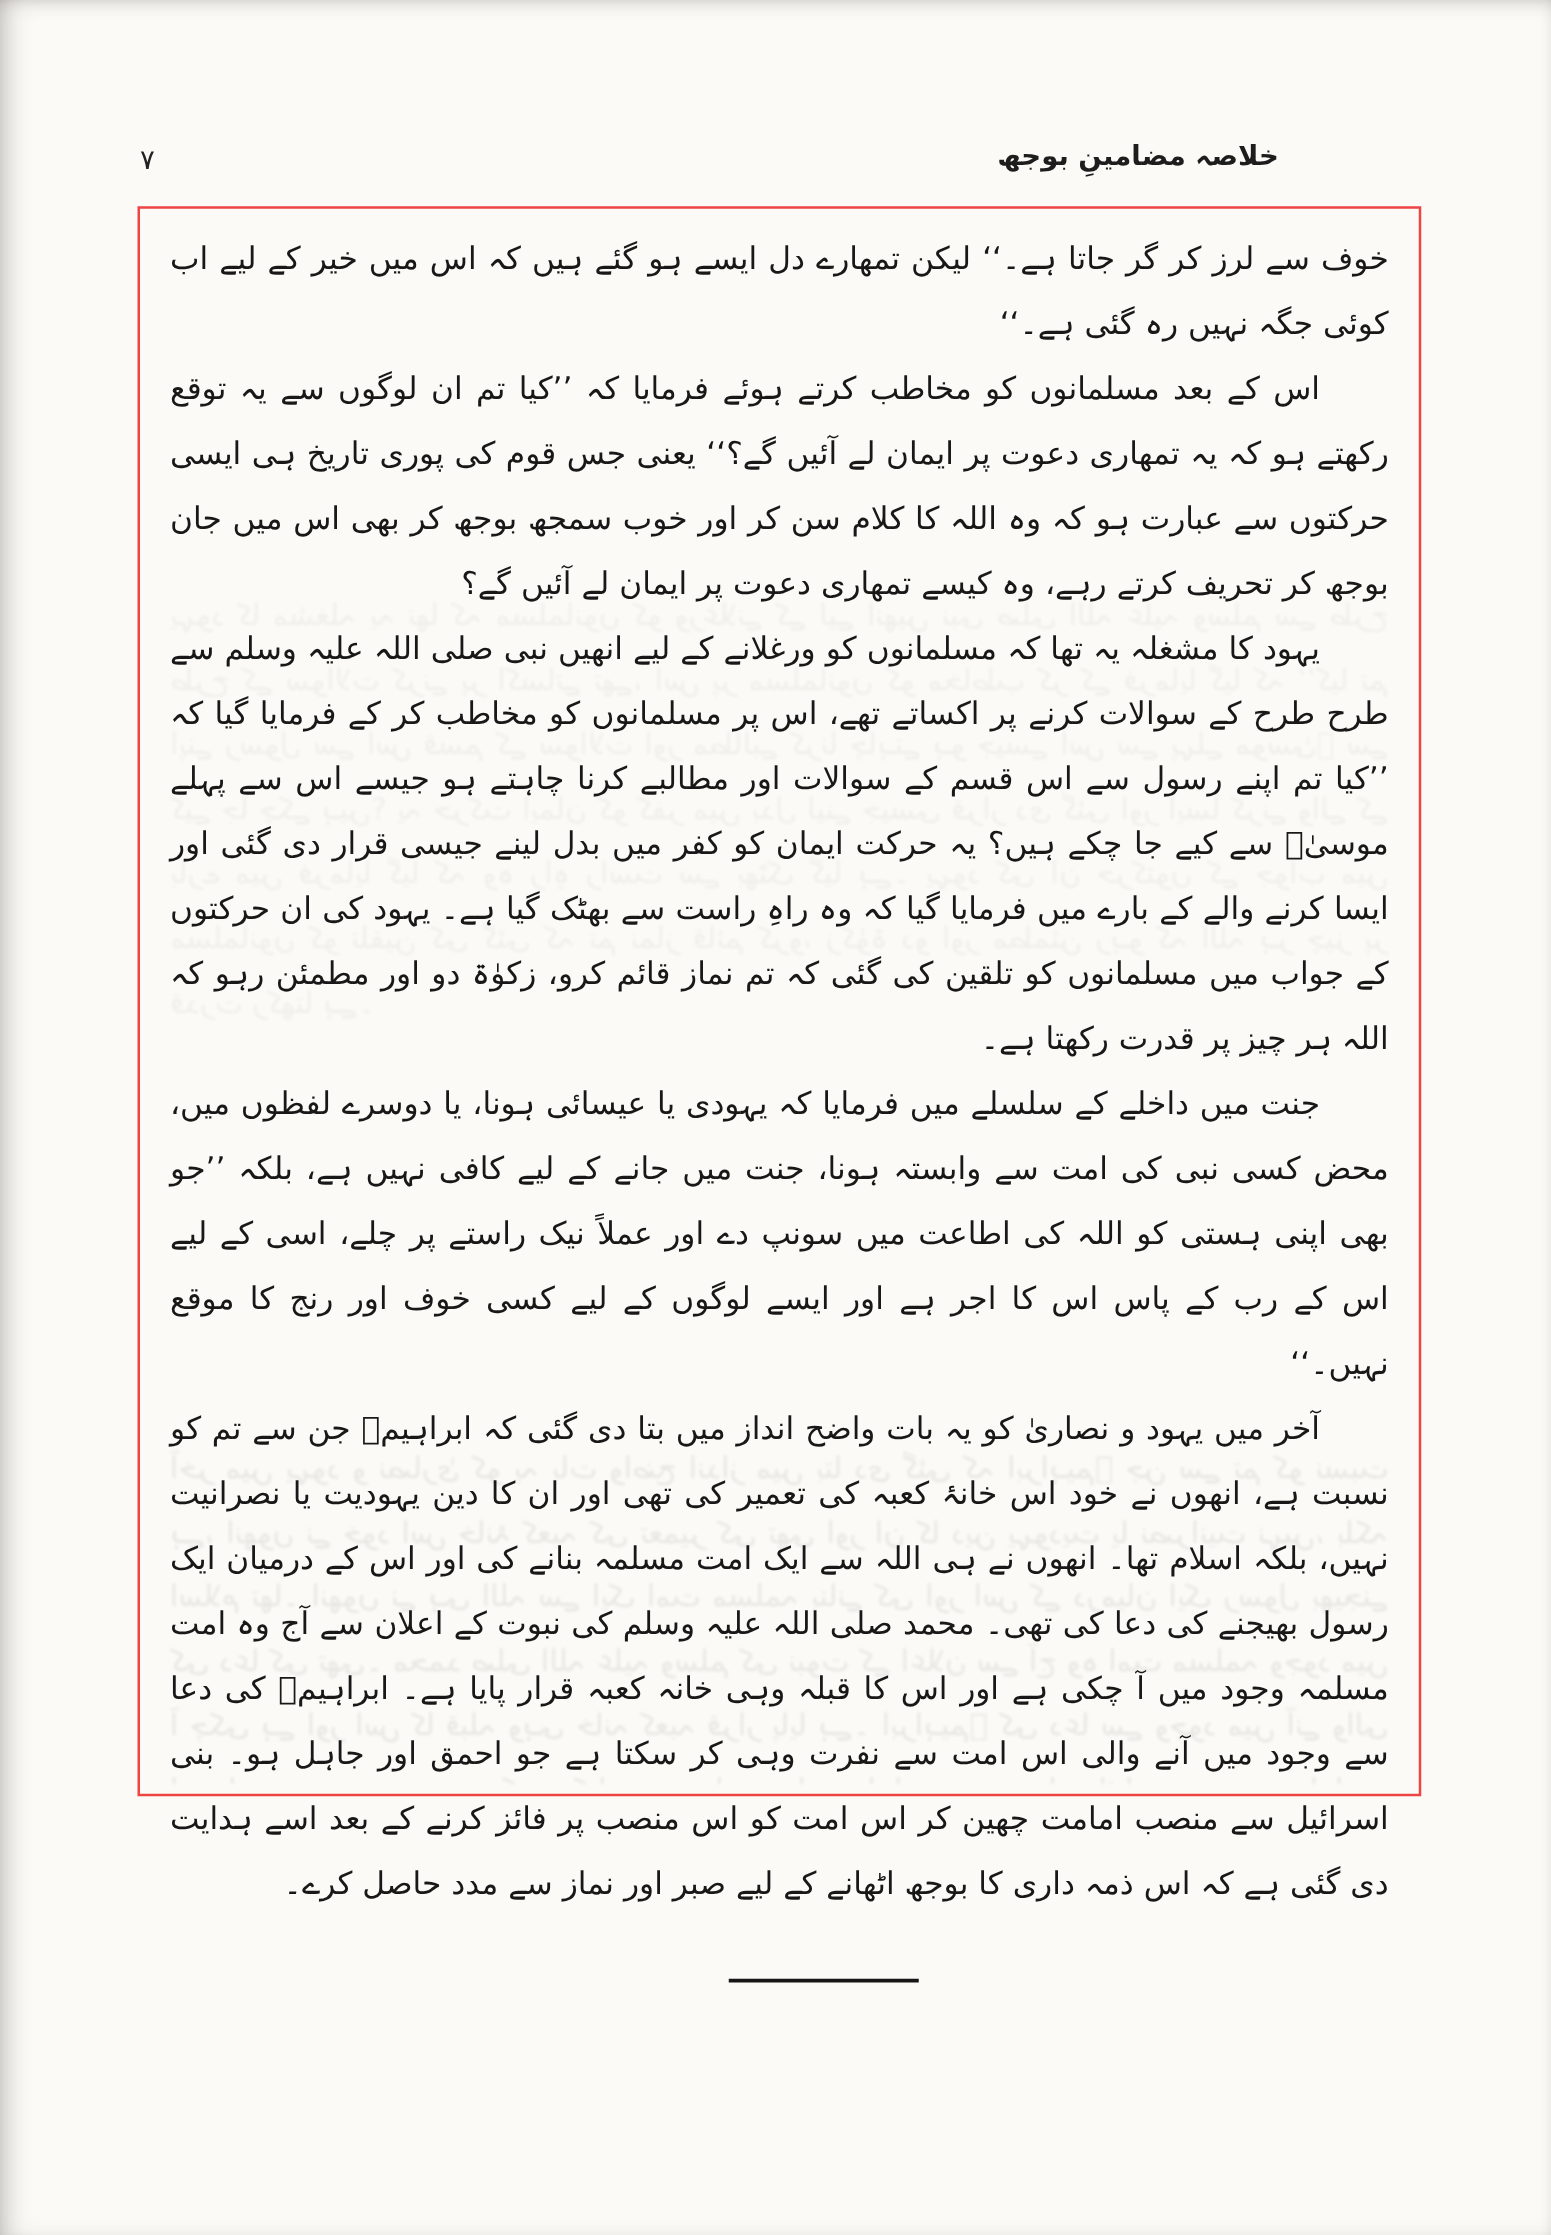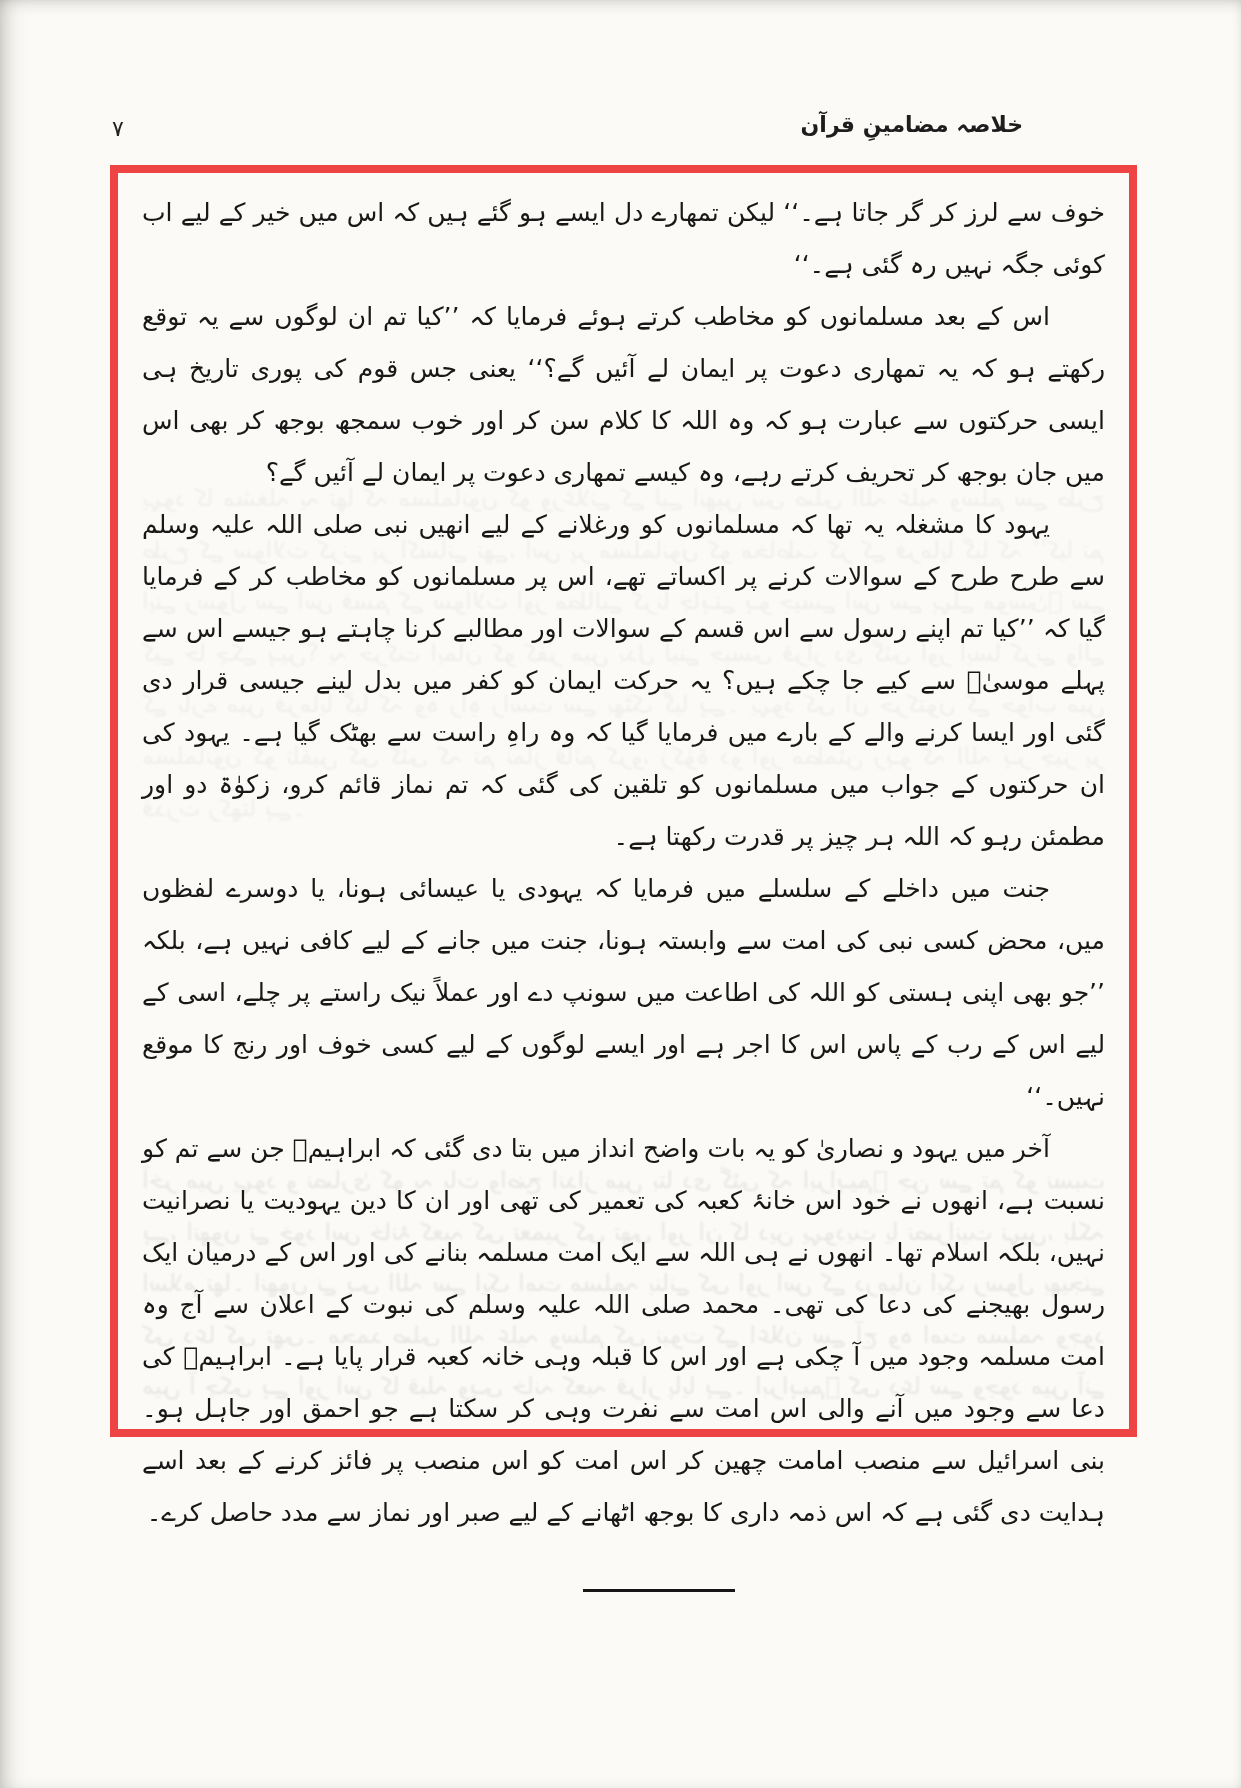--- a/index.html
+++ b/index.html
@@ -46,21 +46,21 @@
     letter-spacing: 0.5px;
   }
   
   .content-box {
     position: absolute;
     left: 110px;
     top: 165px;
     width: 1027px;
     height: 1272px;
     box-sizing: border-box;
-    border: 8px solid #ef4444;
+    border: 2px solid #ef4444;
     padding: 14px 24px 20px 24px;
     background: transparent;
   }
   .body-text p {
     margin: 0;
     font-size: 25px;
     line-height: 2.08;
     color: #181818;
     text-align: justify;
     direction: rtl;
@@ -108,21 +108,21 @@
     opacity: 0.05;
   }
 </style>
 </head>
 <body>
 
 <div class="page">
 
   <div class="running-header">
     <span class="page-number">۷</span>
-    <span class="header-title">خلاصہ مضامینِ قرآن</span>
+    <span class="header-title">خلاصہ مضامینِ بوجھ</span>
   </div>
 
   <div class="content-box">
 
     <div class="bleed-through bleed-mid" aria-hidden="true">
       <p>یہود کا مشغلہ یہ تھا کہ مسلمانوں کو ورغلانے کے لیے انھیں نبی صلی اللہ علیہ وسلم سے طرح طرح کے سوالات کرنے پر اکساتے تھے، اس پر مسلمانوں کو مخاطب کر کے فرمایا گیا کہ ’’کیا تم اپنے رسول سے اس قسم کے سوالات اور مطالبے کرنا چاہتے ہو جیسے اس سے پہلے موسیٰؑ سے کیے جا چکے ہیں؟ یہ حرکت ایمان کو کفر میں بدل لینے جیسی قرار دی گئی اور ایسا کرنے والے کے بارے میں فرمایا گیا کہ وہ راہِ راست سے بھٹک گیا ہے۔ یہود کی ان حرکتوں کے جواب میں مسلمانوں کو تلقین کی گئی کہ تم نماز قائم کرو، زکوٰۃ دو اور مطمئن رہو کہ اللہ ہر چیز پر قدرت رکھتا ہے۔</p>
     </div>
     <div class="bleed-through" aria-hidden="true">
       <p>آخر میں یہود و نصاریٰ کو یہ بات واضح انداز میں بتا دی گئی کہ ابراہیمؑ جن سے تم کو نسبت ہے، انھوں نے خود اس خانۂ کعبہ کی تعمیر کی تھی اور ان کا دین یہودیت یا نصرانیت نہیں، بلکہ اسلام تھا۔ انھوں نے ہی اللہ سے ایک امت مسلمہ بنانے کی اور اس کے درمیان ایک رسول بھیجنے کی دعا کی تھی۔ محمد صلی اللہ علیہ وسلم کی نبوت کے اعلان سے آج وہ امت مسلمہ وجود میں آ چکی ہے اور اس کا قبلہ وہی خانہ کعبہ قرار پایا ہے۔ ابراہیمؑ کی دعا سے وجود میں آنے والی اس امت سے نفرت وہی کر سکتا ہے جو احمق اور جاہل ہو۔ بنی اسرائیل سے منصب امامت چھین کر اس امت کو اس منصب پر فائز کرنے کے بعد اسے ہدایت دی گئی ہے کہ اس ذمہ داری کا بوجھ اٹھانے کے لیے صبر اور نماز سے مدد حاصل کرے۔</p>
 

